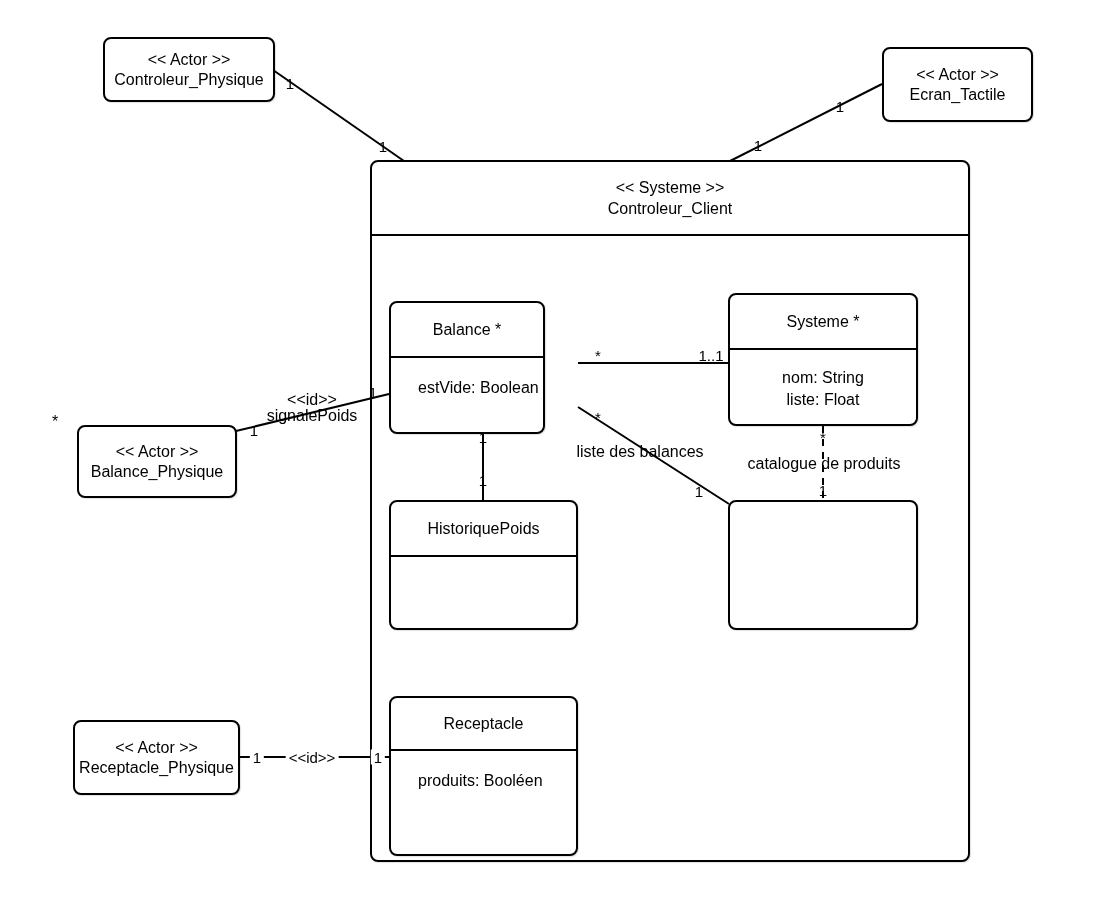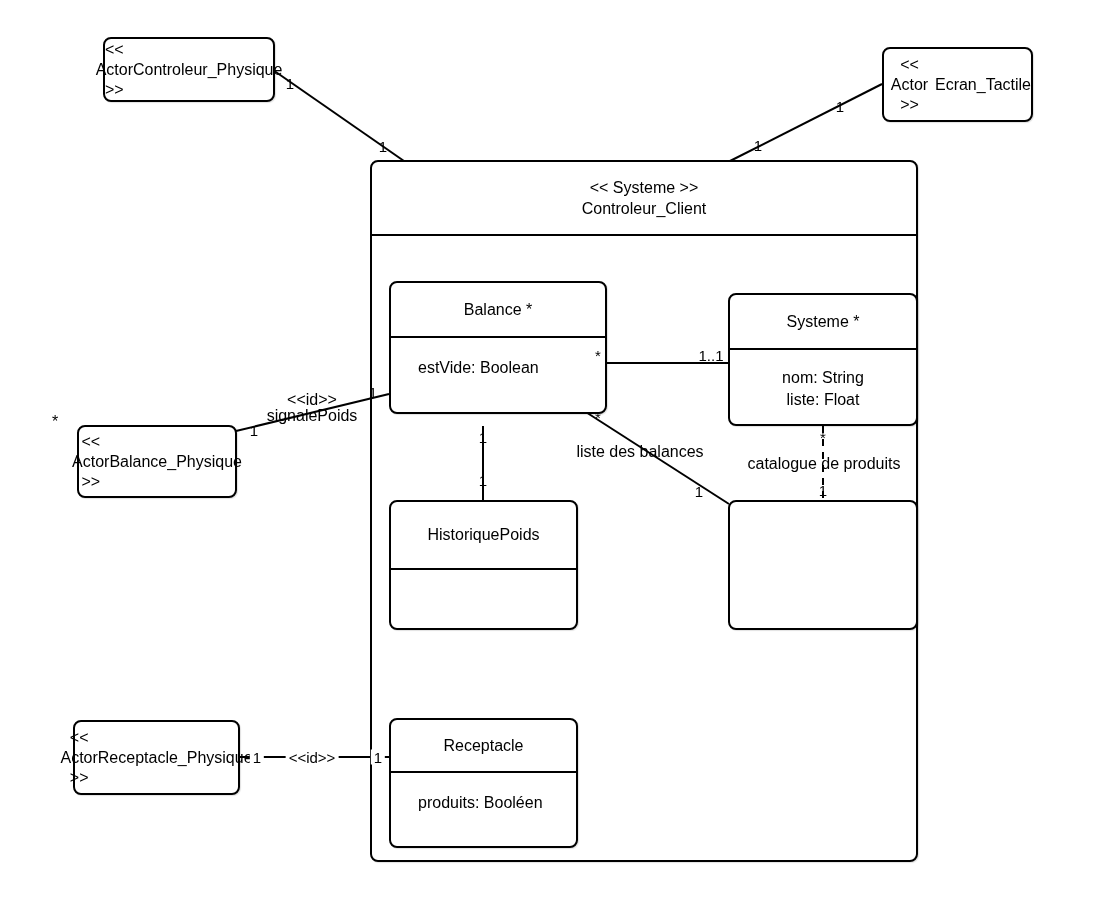--- a/index.html
+++ b/index.html
@@ -9,21 +9,21 @@
     overflow:hidden;
   }
   svg.connectors { position:absolute; left:0; top:0; z-index:2; pointer-events:none; }
   .node {
     position:absolute; background:#ffffff; border:2px solid #000000;
     border-radius:8px; box-sizing:border-box; z-index:3;
     box-shadow:1px 1px 1px rgba(0,0,0,0.12);
   }
   .system { z-index:1; }
   .actor {
-    display:flex; flex-direction:row; align-items:center; justify-content:center;
+    display:flex; flex-direction:column; align-items:center; justify-content:center;
     text-align:center; font-size:16px; line-height:20px;
   }
   .sys-header {
     height:74px; border-bottom:2px solid #000; box-sizing:border-box;
     display:flex; flex-direction:column; align-items:center; justify-content:center;
     font-size:16px; line-height:21px;
   }
   .cls .hdr {
     border-bottom:2px solid #000; box-sizing:border-box;
     display:flex; align-items:center; justify-content:center;
@@ -49,21 +49,21 @@
     <line x1="273" y1="70" x2="404" y2="161" stroke="#000" stroke-width="2"></line>
     <line x1="882" y1="84" x2="730" y2="161" stroke="#000" stroke-width="2"></line>
     <line x1="236" y1="431" x2="389" y2="394" stroke="#000" stroke-width="2"></line>
     <line x1="578" y1="363" x2="728" y2="363" stroke="#000" stroke-width="2"></line>
     <line x1="483" y1="426" x2="483" y2="500" stroke="#000" stroke-width="2"></line>
     <line x1="578" y1="407" x2="729" y2="504" stroke="#000" stroke-width="2"></line>
     <line x1="823" y1="426" x2="823" y2="500" stroke="#000" stroke-width="2" stroke-dasharray="7 6"></line>
     <line x1="240" y1="757" x2="389" y2="757" stroke="#000" stroke-width="2"></line>
   </svg>
 
-  <div class="node system" style="left:370px;top:160px;width:548px;height:702px">
+  <div class="node system" style="left:370px;top:160px;width:600px;height:702px">
     <div class="sys-header">
       <div>&lt;&lt; Systeme &gt;&gt;</div>
       <div>Controleur_Client</div>
     </div>
   </div>
 
   <div class="node actor" style="left:103px;top:37px;width:172px;height:65px">
     <div>&lt;&lt; Actor &gt;&gt;</div>
     <div>Controleur_Physique</div>
   </div>
@@ -76,45 +76,45 @@
   <div class="node actor" style="left:77px;top:425px;width:160px;height:73px">
     <div>&lt;&lt; Actor &gt;&gt;</div>
     <div>Balance_Physique</div>
   </div>
 
   <div class="node actor" style="left:73px;top:720px;width:167px;height:75px">
     <div>&lt;&lt; Actor &gt;&gt;</div>
     <div>Receptacle_Physique</div>
   </div>
 
-  <div class="node cls" style="left:389px;top:281px;width:218px;height:133px">
+  <div class="node cls" style="left:389px;top:301px;width:156px;height:133px">
     <div class="hdr" style="height:55px">Balance *</div>
     <div class="attrs left">
       <div>estVide: Boolean</div>
     </div>
   </div>
 
   <div class="node cls" style="left:728px;top:293px;width:190px;height:133px">
     <div class="hdr" style="height:55px">Systeme *</div>
     <div class="attrs center">
       <div>nom: String</div>
       <div>liste: Float</div>
     </div>
   </div>
 
   <div class="node cls" style="left:389px;top:500px;width:189px;height:130px">
-    <div class="hdr" style="height:68px">HistoriquePoids</div>
+    <div class="hdr" style="height:55px">HistoriquePoids</div>
     <div class="attrs left"></div>
   </div>
 
   <div class="node cls" style="left:728px;top:500px;width:190px;height:130px">
     <div class="attrs left"></div>
   </div>
 
-  <div class="node cls" style="left:389px;top:718px;width:189px;height:130px">
+  <div class="node cls" style="left:389px;top:696px;width:189px;height:160px">
     <div class="hdr" style="height:53px">Receptacle</div>
     <div class="attrs left">
       <div>produits: Booléen</div>
     </div>
   </div>
 
   <span class="lbl" style="left:290px;top:83px">1</span>
   <span class="lbl" style="left:383px;top:146px">1</span>
 
   <span class="lbl" style="left:840px;top:106px">1</span>

